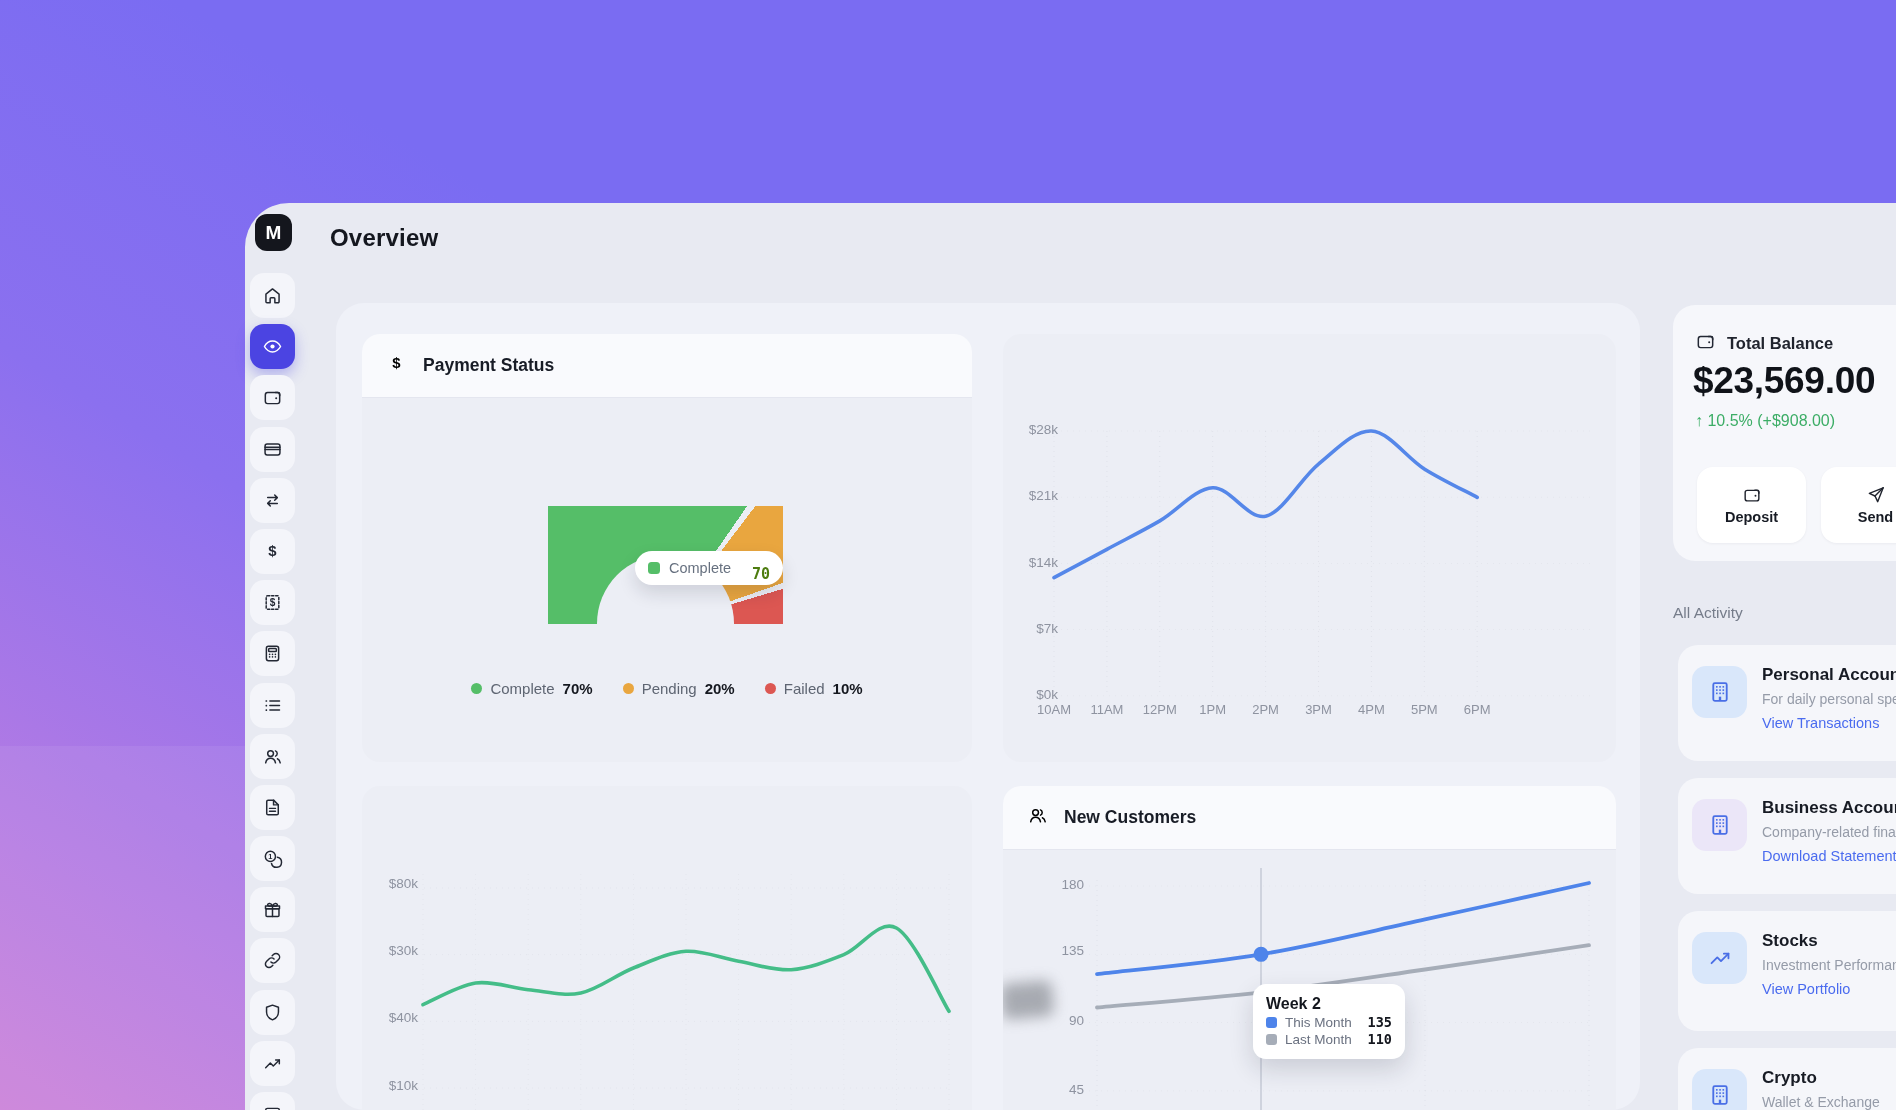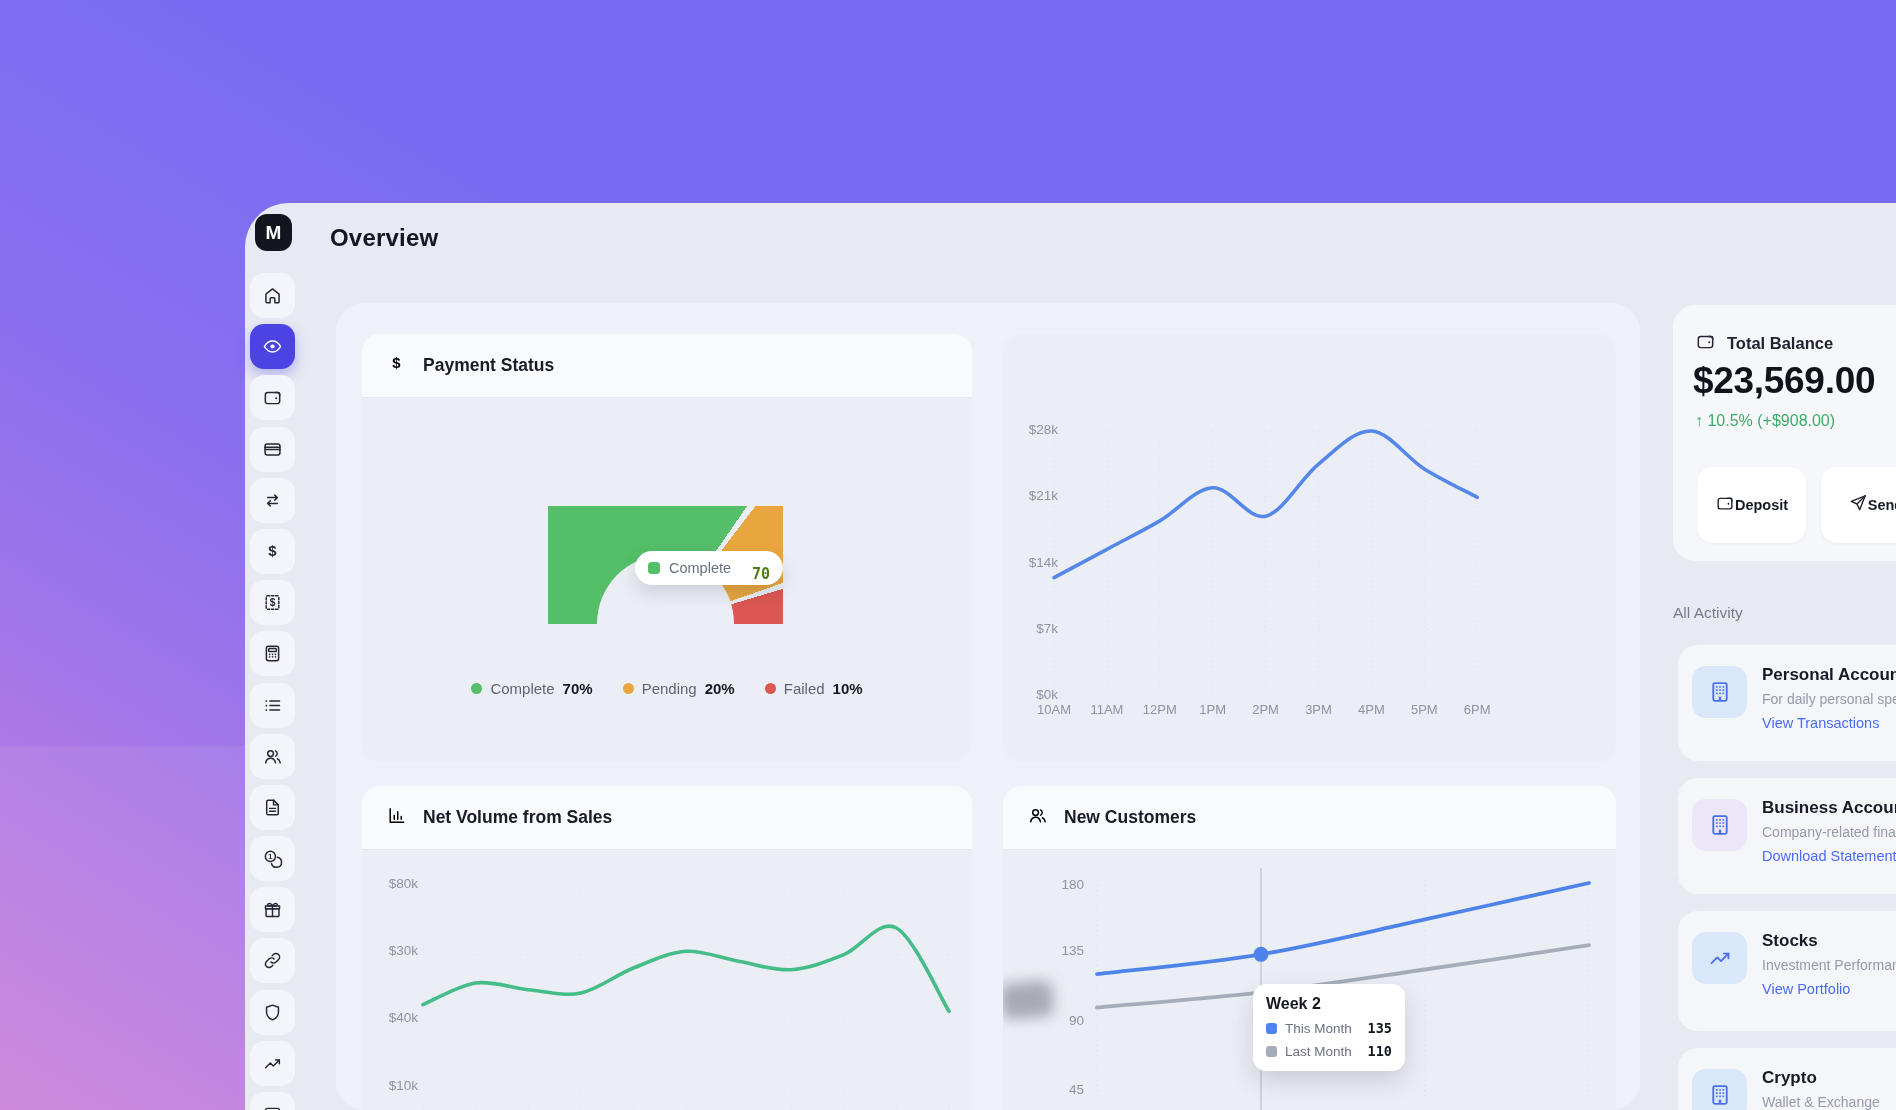--- a/index.html
+++ b/index.html
@@ -45,34 +45,34 @@
   .ps-tip .val{margin-left:auto;font-family:"DejaVu Sans Mono",monospace;font-weight:700;font-size:15px;color:#4d7c0f;margin-top:12px;}
   .legend{left:0;top:346px;width:100%;display:flex;justify-content:center;gap:30px;align-items:center;}
   .lg-item{display:flex;align-items:center;gap:8px;}
   .lg-dot{width:11px;height:11px;border-radius:50%;}
   .lg-lbl{font-size:15px;color:#5e6572;}
   .lg-val{font-size:15px;font-weight:700;color:#15181f;}
   
   .nc-tip{left:250px;top:198px;width:152px;background:#fff;border-radius:13px;
           box-shadow:0 10px 24px rgba(24,30,50,.16);padding:11px 13px 12px;box-sizing:border-box;z-index:4;}
   .nc-tip .t{font-size:16px;font-weight:700;color:#14171e;}
-  .nc-row{display:flex;align-items:center;gap:8px;margin-top:7px;justify-content:space-between;}
+  .nc-row{display:flex;align-items:center;gap:8px;margin-top:1px;justify-content:space-between;}
   .nc-row .sqs{width:11px;height:11px;border-radius:3px;flex:0 0 auto;}
   .nc-row .lbl{font-size:13.5px;color:#6a7180;}
   .nc-row .val{margin-left:auto;font-family:"DejaVu Sans Mono",monospace;font-size:13.5px;font-weight:700;color:#14171e;}
   .smudge{left:-2px;top:196px;width:52px;height:36px;background:#70747b;border-radius:8px;
           filter:blur(7px);opacity:.55;transform:rotate(-5deg);z-index:2;}
   
   .tb-card{left:1673px;top:305px;width:250px;height:256px;background:#f6f7fb;border-radius:22px;}
   .tb-head{position:absolute;left:22px;top:26px;display:flex;gap:11px;align-items:center;color:#232834;}
   .tb-head .lbl{font-size:16.5px;font-weight:600;color:#20242e;}
   .tb-amt{position:absolute;left:20px;top:55px;font-size:37px;font-weight:800;color:#101319;letter-spacing:-.3px;white-space:nowrap;}
   .tb-chg{position:absolute;left:22px;top:107px;font-size:16px;color:#3cad66;white-space:nowrap;}
   .btn{position:absolute;top:162px;width:109px;height:76px;background:#fff;border-radius:16px;
-       display:flex;flex-direction:row;align-items:center;justify-content:center;gap:0;
+       display:flex;flex-direction:column;align-items:center;justify-content:center;gap:0;
        box-shadow:0 1px 3px rgba(20,25,40,.05);color:#20242e;}
   .btn .ic{width:20px;height:20px;}
   .btn .bl{font-size:14.5px;font-weight:600;color:#171b24;}
   #btn-deposit{left:24px;} #btn-send{left:148px;}
   .act-head{left:1673px;top:604px;font-size:15.5px;color:#757c8a;}
   .activity{left:1678px;top:645px;width:300px;display:flex;flex-direction:column;gap:17px;}
   .act-card{position:relative;background:#f5f6fa;border-radius:20px;flex:0 0 auto;}
   .act-tile{position:absolute;left:14px;top:21px;width:55px;height:52px;border-radius:14px;
             display:flex;align-items:center;justify-content:center;color:#4a6fe6;}
   .act-tile .ic{width:26px;height:26px;}
@@ -275,27 +275,20 @@
         <div class="tick-x" style="left: 183.7px; top: 368px;">1PM</div>
         <div class="tick-x" style="left: 236.6px; top: 368px;">2PM</div>
         <div class="tick-x" style="left: 289.5px; top: 368px;">3PM</div>
         <div class="tick-x" style="left: 342.4px; top: 368px;">4PM</div>
         <div class="tick-x" style="left: 395.3px; top: 368px;">5PM</div>
         <div class="tick-x" style="left: 448.2px; top: 368px;">6PM</div>
       </div>
   </section>
 
   <section class="card" id="card-nv">
-    <div class="card-h">
-      <span class="icslot"><svg class="ic" viewBox="0 0 24 24" fill="none" stroke="currentColor" stroke-width="1.7" stroke-linecap="round" stroke-linejoin="round">
-            <path d="M4.8 4.2v15.6M4.8 19.8h15.4"></path>
-            <path d="M9.4 16.4v-4.8M13.4 16.4V7.8M17.4 16.4v-3.2"></path>
-          </svg></span>
-      <span class="ttl">Net Volume from Sales</span>
-    </div>
     <svg class="chart" id="nv-svg" width="610" height="324">
         <line x1="61" x2="61" y1="24" y2="310" stroke="rgba(17,24,39,.03)" stroke-dasharray="1 4"></line>
         <line x1="113.6" x2="113.6" y1="24" y2="310" stroke="rgba(17,24,39,.03)" stroke-dasharray="1 4"></line>
         <line x1="166.2" x2="166.2" y1="24" y2="310" stroke="rgba(17,24,39,.03)" stroke-dasharray="1 4"></line>
         <line x1="218.8" x2="218.8" y1="24" y2="310" stroke="rgba(17,24,39,.03)" stroke-dasharray="1 4"></line>
         <line x1="271.4" x2="271.4" y1="24" y2="310" stroke="rgba(17,24,39,.03)" stroke-dasharray="1 4"></line>
         <line x1="324" x2="324" y1="24" y2="310" stroke="rgba(17,24,39,.03)" stroke-dasharray="1 4"></line>
         <line x1="376.6" x2="376.6" y1="24" y2="310" stroke="rgba(17,24,39,.03)" stroke-dasharray="1 4"></line>
         <line x1="429.2" x2="429.2" y1="24" y2="310" stroke="rgba(17,24,39,.03)" stroke-dasharray="1 4"></line>
         <line x1="481.8" x2="481.8" y1="24" y2="310" stroke="rgba(17,24,39,.03)" stroke-dasharray="1 4"></line>

